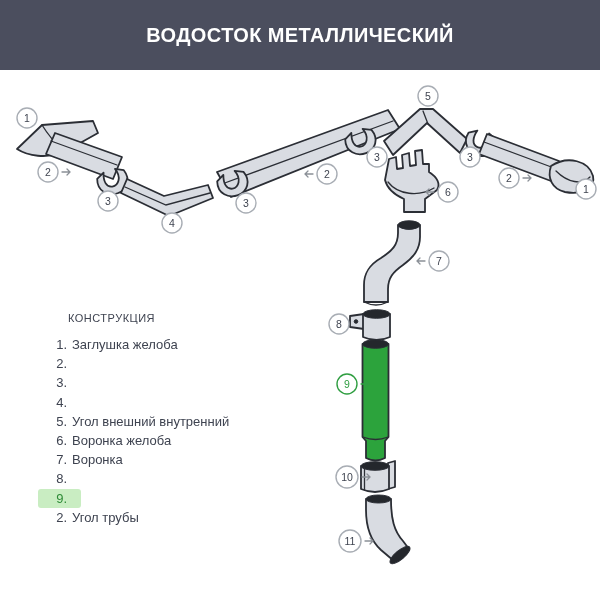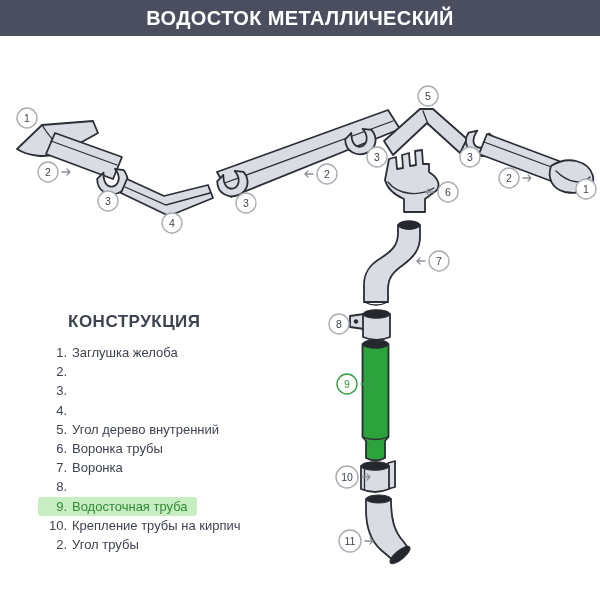--- a/index.html
+++ b/index.html
@@ -1,27 +1,27 @@
 <!DOCTYPE html>
 <html style="--header-bg: #4b4e5e; --header-text: #ffffff; --part-fill: #d9dce2; --outline: #2b2e35; --opening-dark: #24272c; --pipe-green: #2ca33c; --legend-text: #3e4350; --highlight-bg: #c9edc2; --highlight-text: #2e8b37;"><head>
 <meta charset="utf-8">
 <style>
   html,body{margin:0;padding:0;background:#fff;}
   .page{position:relative;width:600px;height:600px;background:#fff;overflow:hidden;
         font-family:"Liberation Sans",sans-serif;}
-  .hdr{position:absolute;top:0;left:0;width:600px;height:36px;
+  .hdr{position:absolute;top:0;left:0;width:600px;height:70px;
        background:var(--header-bg,#4b4e5e);display:flex;align-items:center;justify-content:center;}
   .hdr h1{margin:0;color:var(--header-text,#fff);font-size:20px;font-weight:700;letter-spacing:.4px;}
   svg.diagram{position:absolute;top:0;left:0;}
   .part{fill:var(--part-fill,#d9dce2);stroke:var(--outline,#2b2e35);stroke-width:1.8;stroke-linejoin:round;}
   .part.green{fill:var(--pipe-green,#2ca33c);}
   .detail{fill:none;stroke:var(--outline,#2b2e35);stroke-width:1.3;stroke-linecap:round;}
   .dark{fill:var(--opening-dark,#24272c);stroke:var(--outline,#2b2e35);stroke-width:1;}
   .legend{position:absolute;left:38px;top:312px;color:var(--legend-text,#3e4350);}
-  .legend h2{font-size:17px;font-weight:700;margin:0 0 11px 10px;letter-spacing:.5px;padding-left:20px;}
+  .legend h2{font-size:11px;font-weight:400;margin:0 0 11px 10px;letter-spacing:.5px;padding-left:20px;}
   .legend-item{display:flex;align-items:center;height:19.2px;width:max-content;
                padding:0 9px 0 5px;border-radius:3px;font-size:13px;}
   .legend-item .num{display:inline-block;width:24px;text-align:right;margin-right:5px;}
   .legend-item.highlighted{background:var(--highlight-bg,#c9edc2);color:var(--highlight-text,#2e8b37);}
 </style>
 </head>
 <body>
 
 <div class="page">
 
@@ -216,40 +216,35 @@
     <span class="num">2.</span>
   </div>
         <div class="legend-item">
     <span class="num">3.</span>
   </div>
         <div class="legend-item">
     <span class="num">4.</span>
   </div>
         <div class="legend-item">
     <span class="num">5.</span>
-    <span class="label">Угол дерево внутренний</span>
+    <span class="label">Угол внешний внутренний</span>
   </div>
         <div class="legend-item">
     <span class="num">6.</span>
-    <span class="label">Воронка трубы</span>
+    <span class="label">Воронка желоба</span>
   </div>
         <div class="legend-item">
     <span class="num">7.</span>
     <span class="label">Воронка</span>
   </div>
         <div class="legend-item">
     <span class="num">8.</span>
   </div>
         <div class="legend-item highlighted">
     <span class="num">9.</span>
-    <span class="label">Водосточная труба</span>
-  </div>
-        <div class="legend-item">
-    <span class="num">10.</span>
-    <span class="label">Крепление трубы на кирпич</span>
   </div>
         <div class="legend-item">
     <span class="num">2.</span>
     <span class="label">Угол трубы</span>
   </div>
       </div>
   </section>
 
 </div>
 

